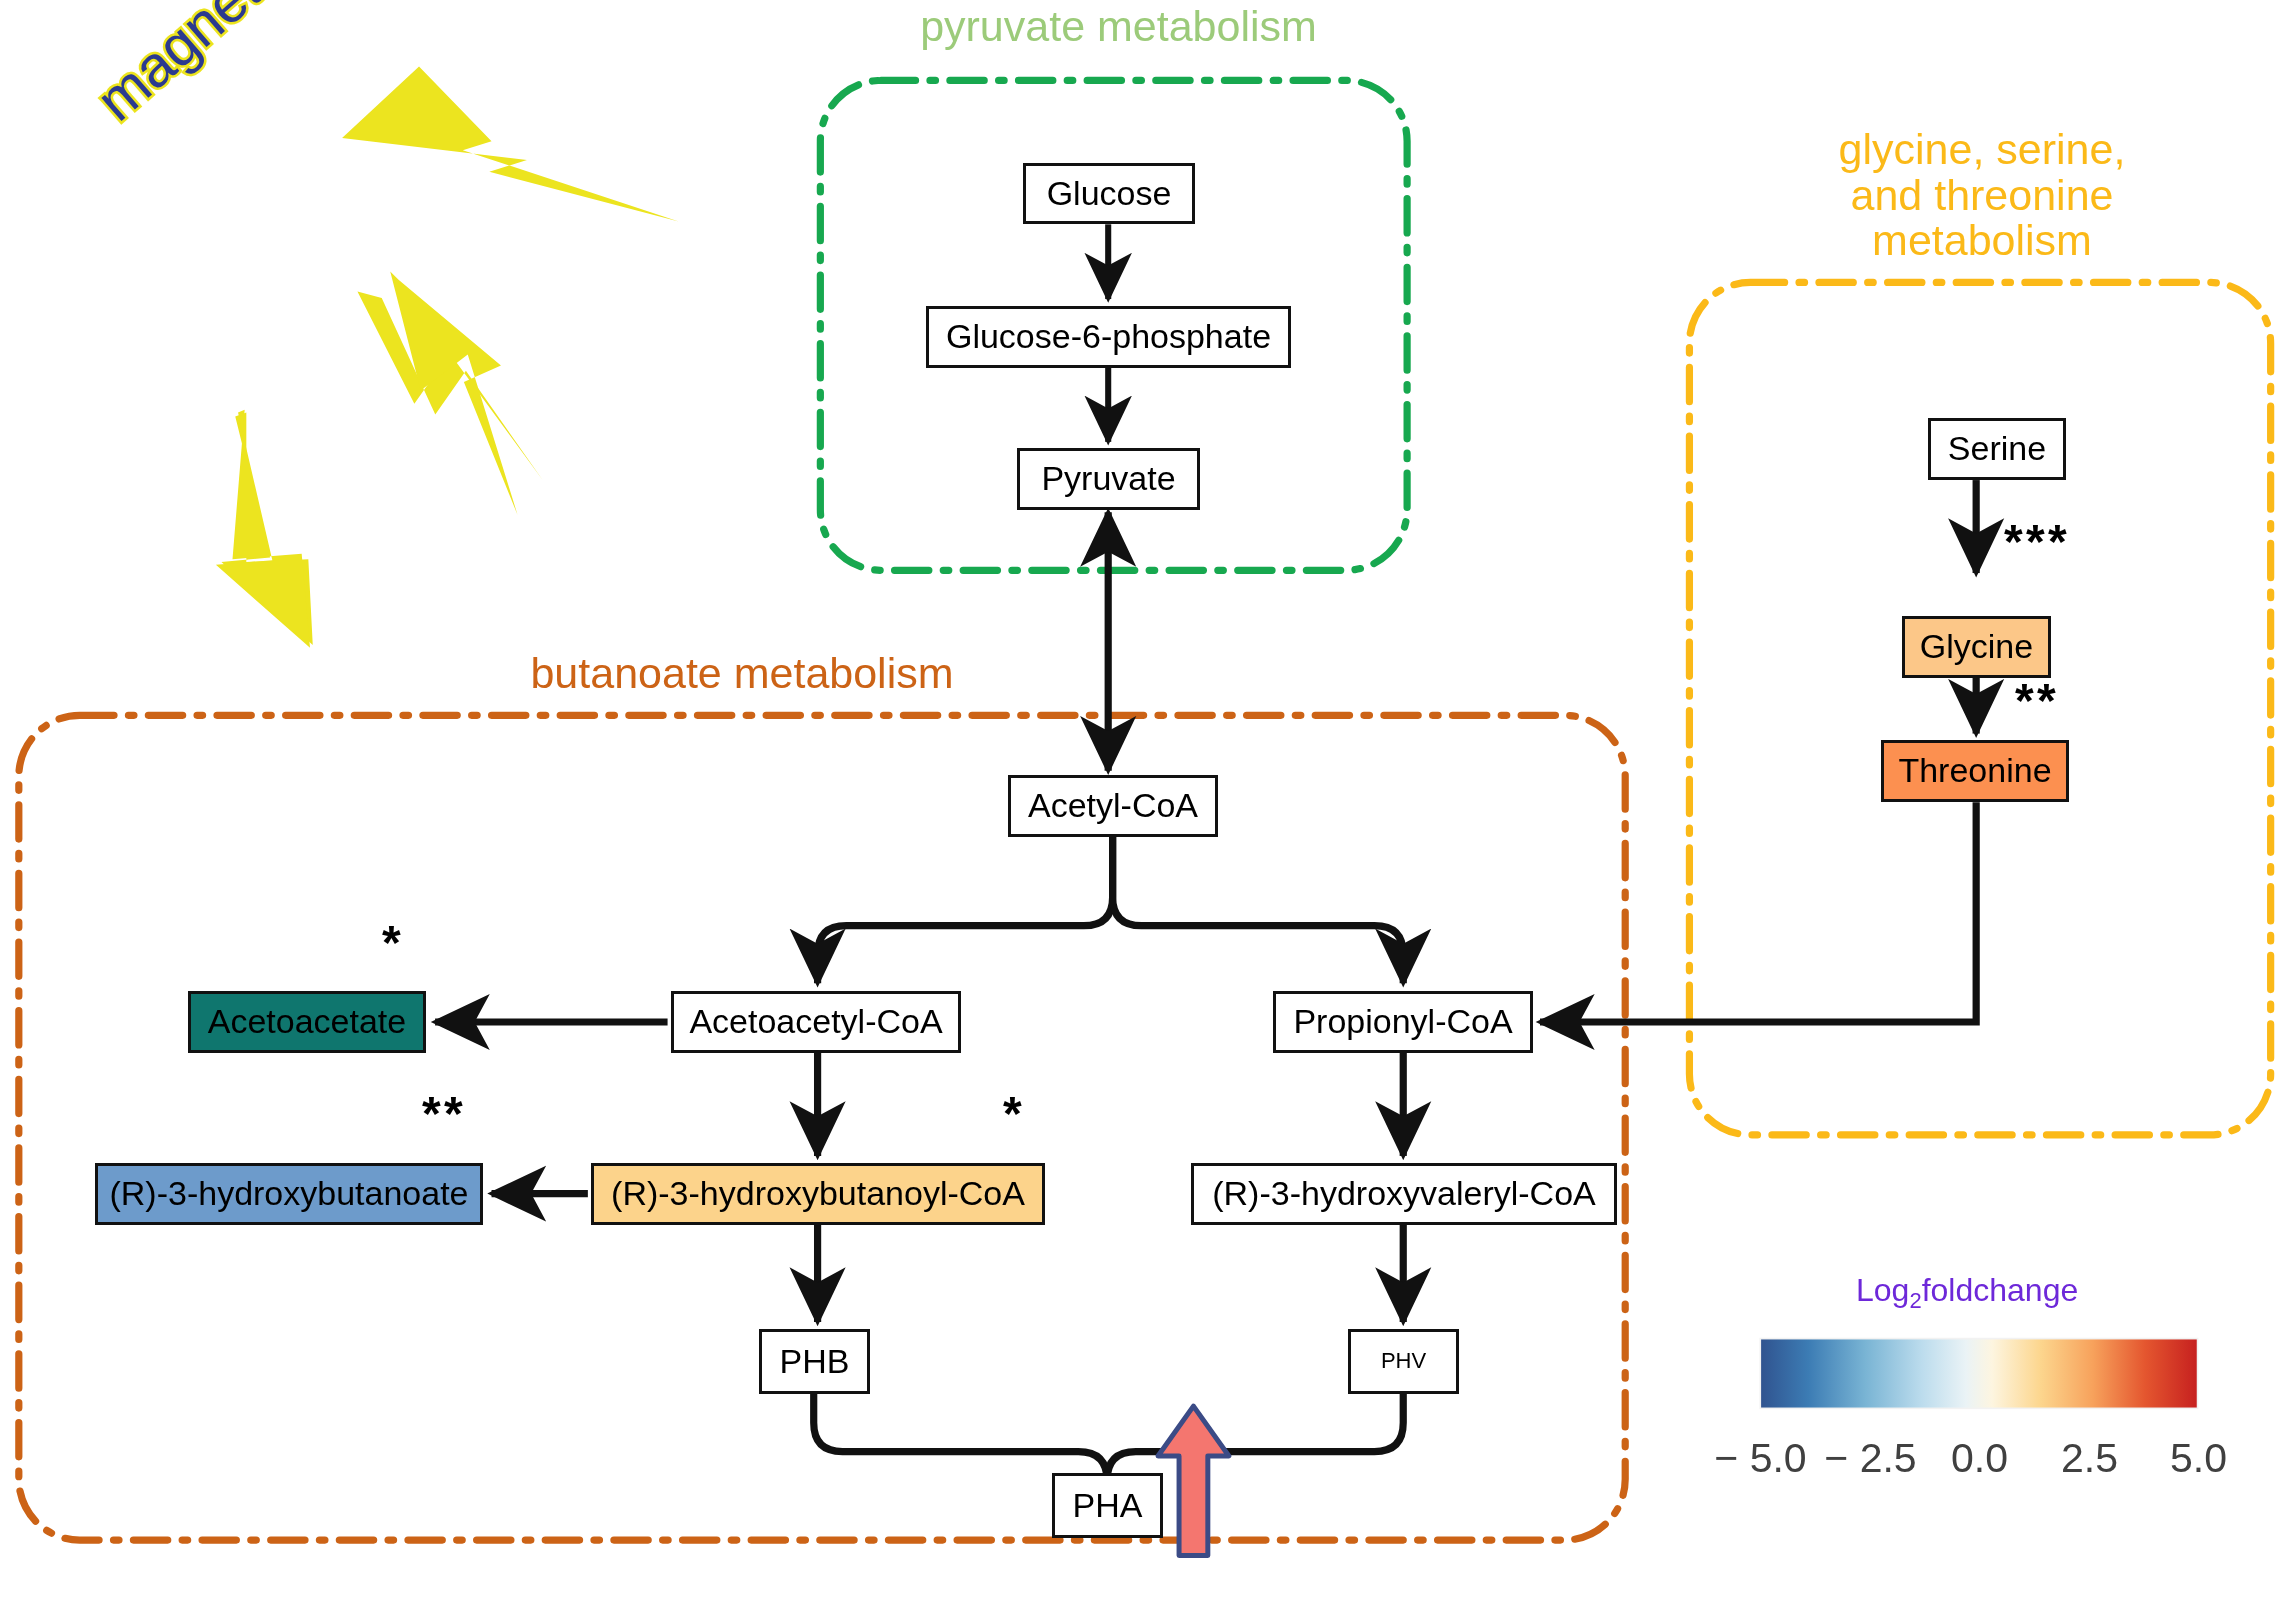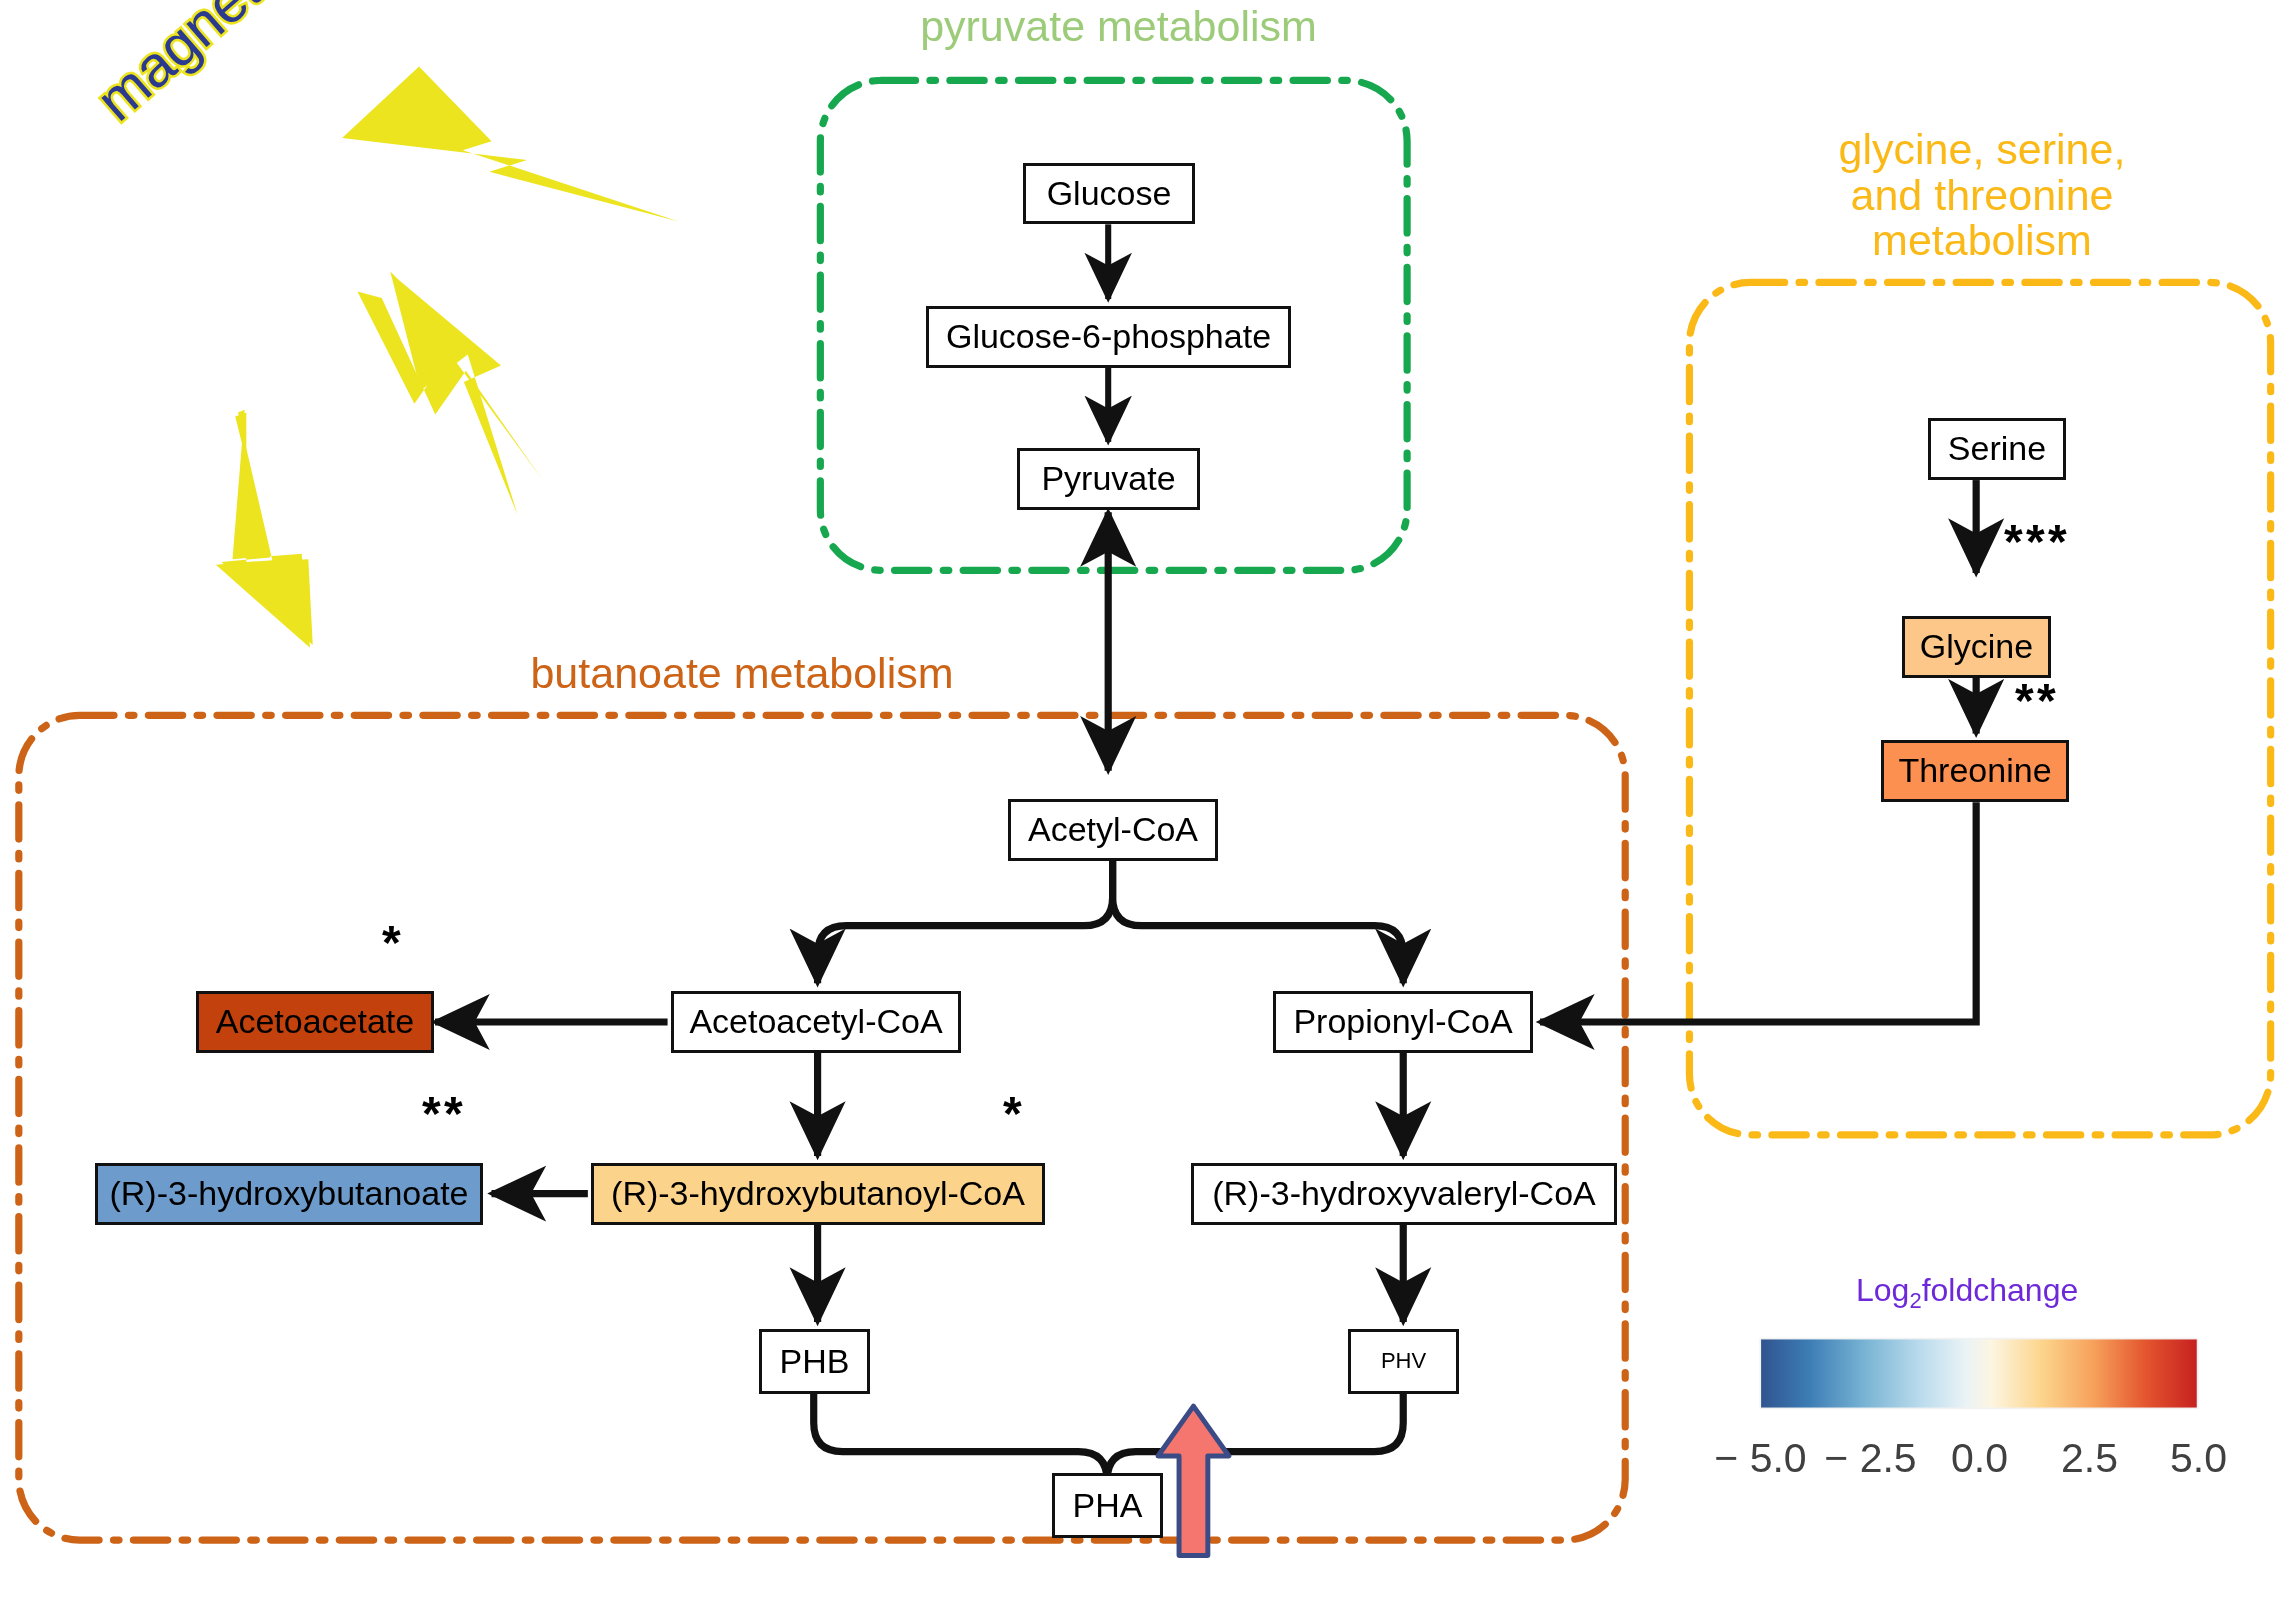--- a/index.html
+++ b/index.html
@@ -189,25 +189,25 @@
   </div>
 
   <div class="node" style="left:926px;top:306px;width:365px;height:62px;background:#ffffff;font-size:34px;">
     <span>Glucose-6-phosphate</span>
   </div>
 
   <div class="node" style="left:1017px;top:448px;width:183px;height:62px;background:#ffffff;font-size:34px;">
     <span>Pyruvate</span>
   </div>
 
-  <div class="node" style="left:1008px;top:775px;width:210px;height:62px;background:#ffffff;font-size:34px;margin-top:24px;">
+  <div class="node" style="left:1008px;top:775px;width:210px;height:62px;background:#ffffff;font-size:34px;">
     <span>Acetyl-CoA</span>
   </div>
 
-  <div class="node" style="left:188px;top:991px;width:238px;height:62px;background:#c2410c;font-size:34px;margin-left:8px;">
+  <div class="node" style="left:188px;top:991px;width:238px;height:62px;background:#0f766e;font-size:34px;">
     <span>Acetoacetate</span>
   </div>
 
   <div class="node" style="left:671px;top:991px;width:290px;height:62px;background:#ffffff;font-size:34px;">
     <span>Acetoacetyl-CoA</span>
   </div>
 
   <div class="node" style="left:1273px;top:991px;width:260px;height:62px;background:#ffffff;font-size:34px;">
     <span>Propionyl-CoA</span>
   </div>

